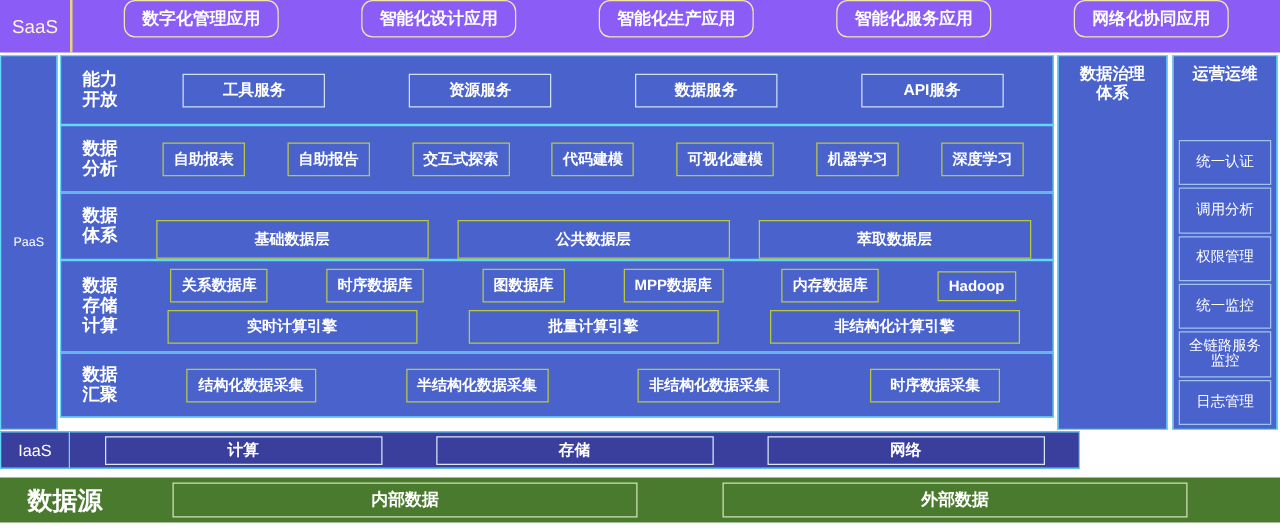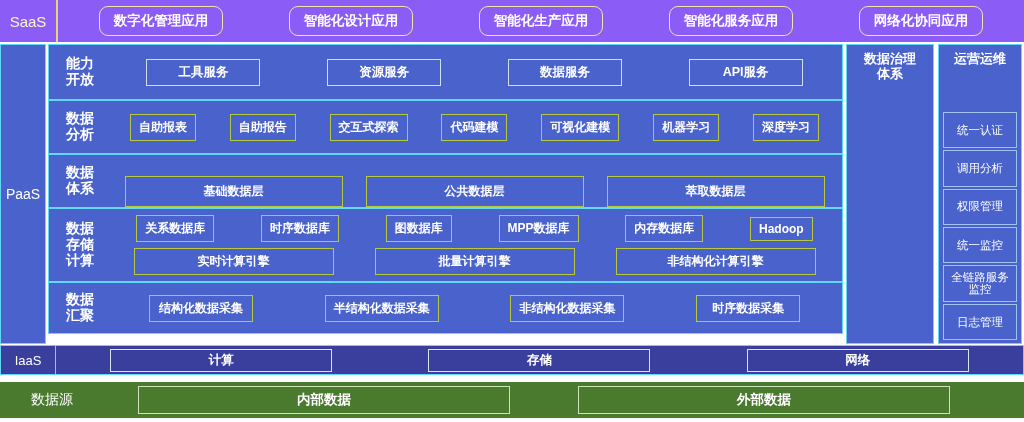--- a/index.html
+++ b/index.html
@@ -14,38 +14,38 @@
   
   .saas-band{
     position:absolute;left:0;top:0;width:1024px;height:42px;
     background:#8b5cf6;display:flex;align-items:center;
   }
   .saas-tag{
     width:56px;height:42px;display:flex;align-items:center;justify-content:center;
     color:#fdf4d2;font-size:15px;border-right:2px solid #e8d37a;flex:none;
   }
   .saas-items{
-    flex:1;display:flex;align-items:center;justify-content:space-around;
+    flex:1;display:flex;align-items:flex-start;justify-content:space-around;
     padding:0 8px;height:42px;
   }
   .saas-chip{
     border:1.6px solid #f3e5a8;border-radius:9px;
     color:#ffffff;font-size:13.5px;font-weight:bold;
     padding:5px 14px;white-space:nowrap;background:transparent;
   }
 
   
   .paas-wrap{
     position:absolute;left:0;top:44px;width:1024px;height:300px;
     display:flex;
   }
   .paas-tag{
     width:46px;flex:none;background:#4a63cc;border:1.6px solid #62d8f7;
     box-sizing:border-box;display:flex;align-items:center;justify-content:center;
-    color:#ffffff;font-size:14px;
+    color:#ffffff;font-size:10px;
   }
   .paas-body{
     flex:1;display:flex;gap:3px;padding-left:2px;box-sizing:border-box;
   }
   .paas-left{
     flex:1;display:flex;flex-direction:column;gap:0;
   }
 
   .prow{
     background:#4a63cc;border:1.6px solid #62d8f7;box-sizing:border-box;
@@ -99,21 +99,21 @@
   }
   .pchip{
     border:1.3px solid #9fc3ef;color:#ffffff;font-size:11.5px;
     text-align:center;line-height:1.1;padding:3px 2px;
     display:flex;align-items:center;justify-content:center;flex:1;
     box-sizing:border-box;
   }
 
   
   .iaas-band{
-    position:absolute;left:0;top:345px;width:1024px;height:30px;
+    position:absolute;left:0;top:345px;width:864px;height:30px;
     background:#3a3f9e;display:flex;align-items:center;
   }
   .iaas-tag{
     width:56px;height:30px;flex:none;display:flex;align-items:center;justify-content:center;
     color:#ffffff;font-size:13px;border:1.6px solid #62d8f7;box-sizing:border-box;
   }
   .iaas-items{
     flex:1;height:30px;display:flex;align-items:center;justify-content:space-around;
     border:1.6px solid #62d8f7;border-left:none;box-sizing:border-box;padding:0 6px;
   }
@@ -121,21 +121,21 @@
     border:1.3px solid #d9e4f5;color:#ffffff;font-size:12.5px;font-weight:bold;
     padding:2px 10px;min-width:200px;text-align:center;
   }
 
   
   .src-band{
     position:absolute;left:0;top:382px;width:1024px;height:36px;
     background:#4a7a2e;display:flex;align-items:center;
   }
   .src-tag{
-    width:104px;flex:none;color:#ffffff;font-size:14px;font-weight:normal;
+    width:104px;flex:none;color:#ffffff;font-size:20px;font-weight:bold;
     text-align:center;
   }
   .src-items{flex:1;display:flex;align-items:center;justify-content:space-around;padding-right:40px;}
   .src-chip{
     border:1.3px solid #cfe3b8;color:#ffffff;font-size:13.5px;font-weight:bold;
     padding:4px 10px;min-width:350px;text-align:center;
   }
 </style>
 </head>
 <body>

